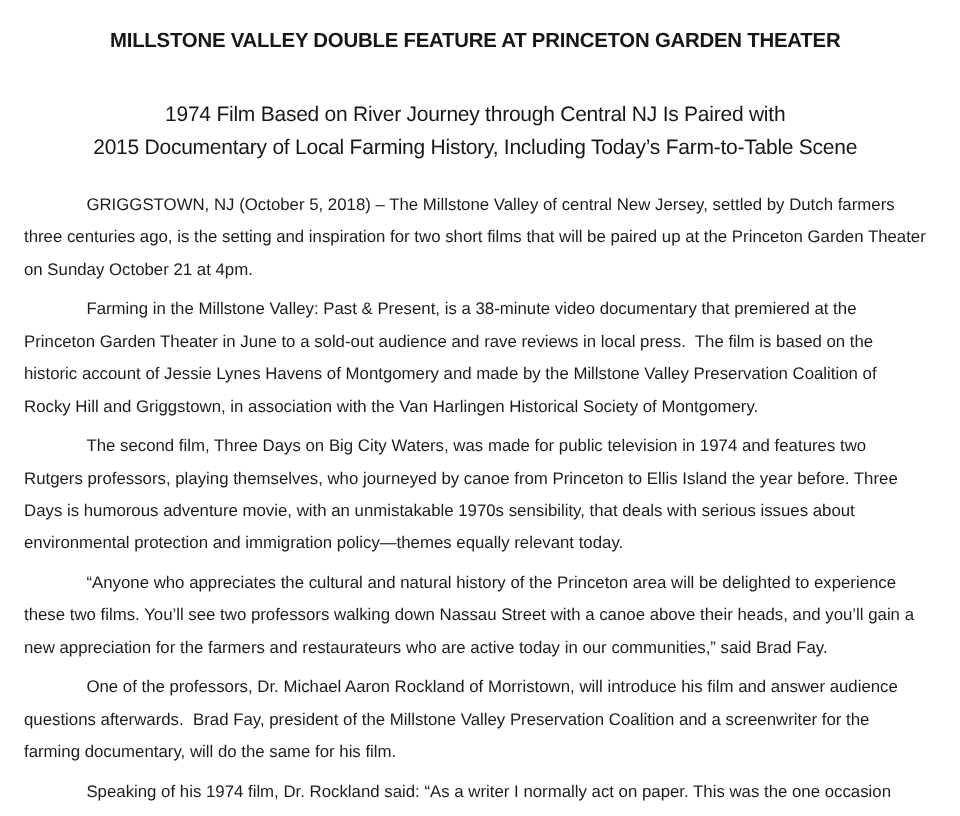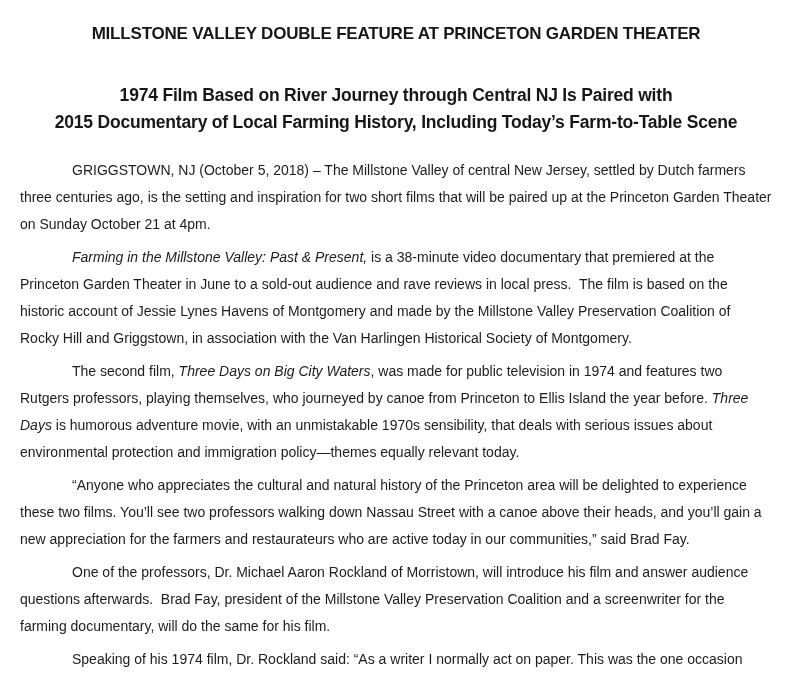--- a/index.html
+++ b/index.html
@@ -23,42 +23,41 @@
     font-weight: bold;
     letter-spacing: -0.2px;
     white-space: nowrap;
     line-height: 20px;
     color: #171717;
   }
   .doc-subtitle {
     margin-top: 38px;
     text-align: center;
     font-size: 17.5px;
-    font-weight: bold;
+    font-weight: normal;
     letter-spacing: -0.2px;
     line-height: 27px;
     color: #171717;
   }
   .doc-subtitle .subtitle-line {
     white-space: nowrap;
   }
   .body-text {
     margin-top: 21px;
     padding: 0 20px;
   }
   .para {
     margin: 0 0 6px 0;
     font-size: 14px;
     line-height: 27px;
     text-indent: 52px;
     white-space: pre-wrap;
     color: #1c1c1c;
   }
   .para .italic {
-    font-style: italic;
   }
 </style>
 </head>
 <body>
 
 <div class="page">
   <div class="doc-title">MILLSTONE VALLEY DOUBLE FEATURE AT PRINCETON GARDEN THEATER</div>
 
   <div class="doc-subtitle">
     <div class="subtitle-line">1974 Film Based on River Journey through Central NJ Is Paired with</div>

